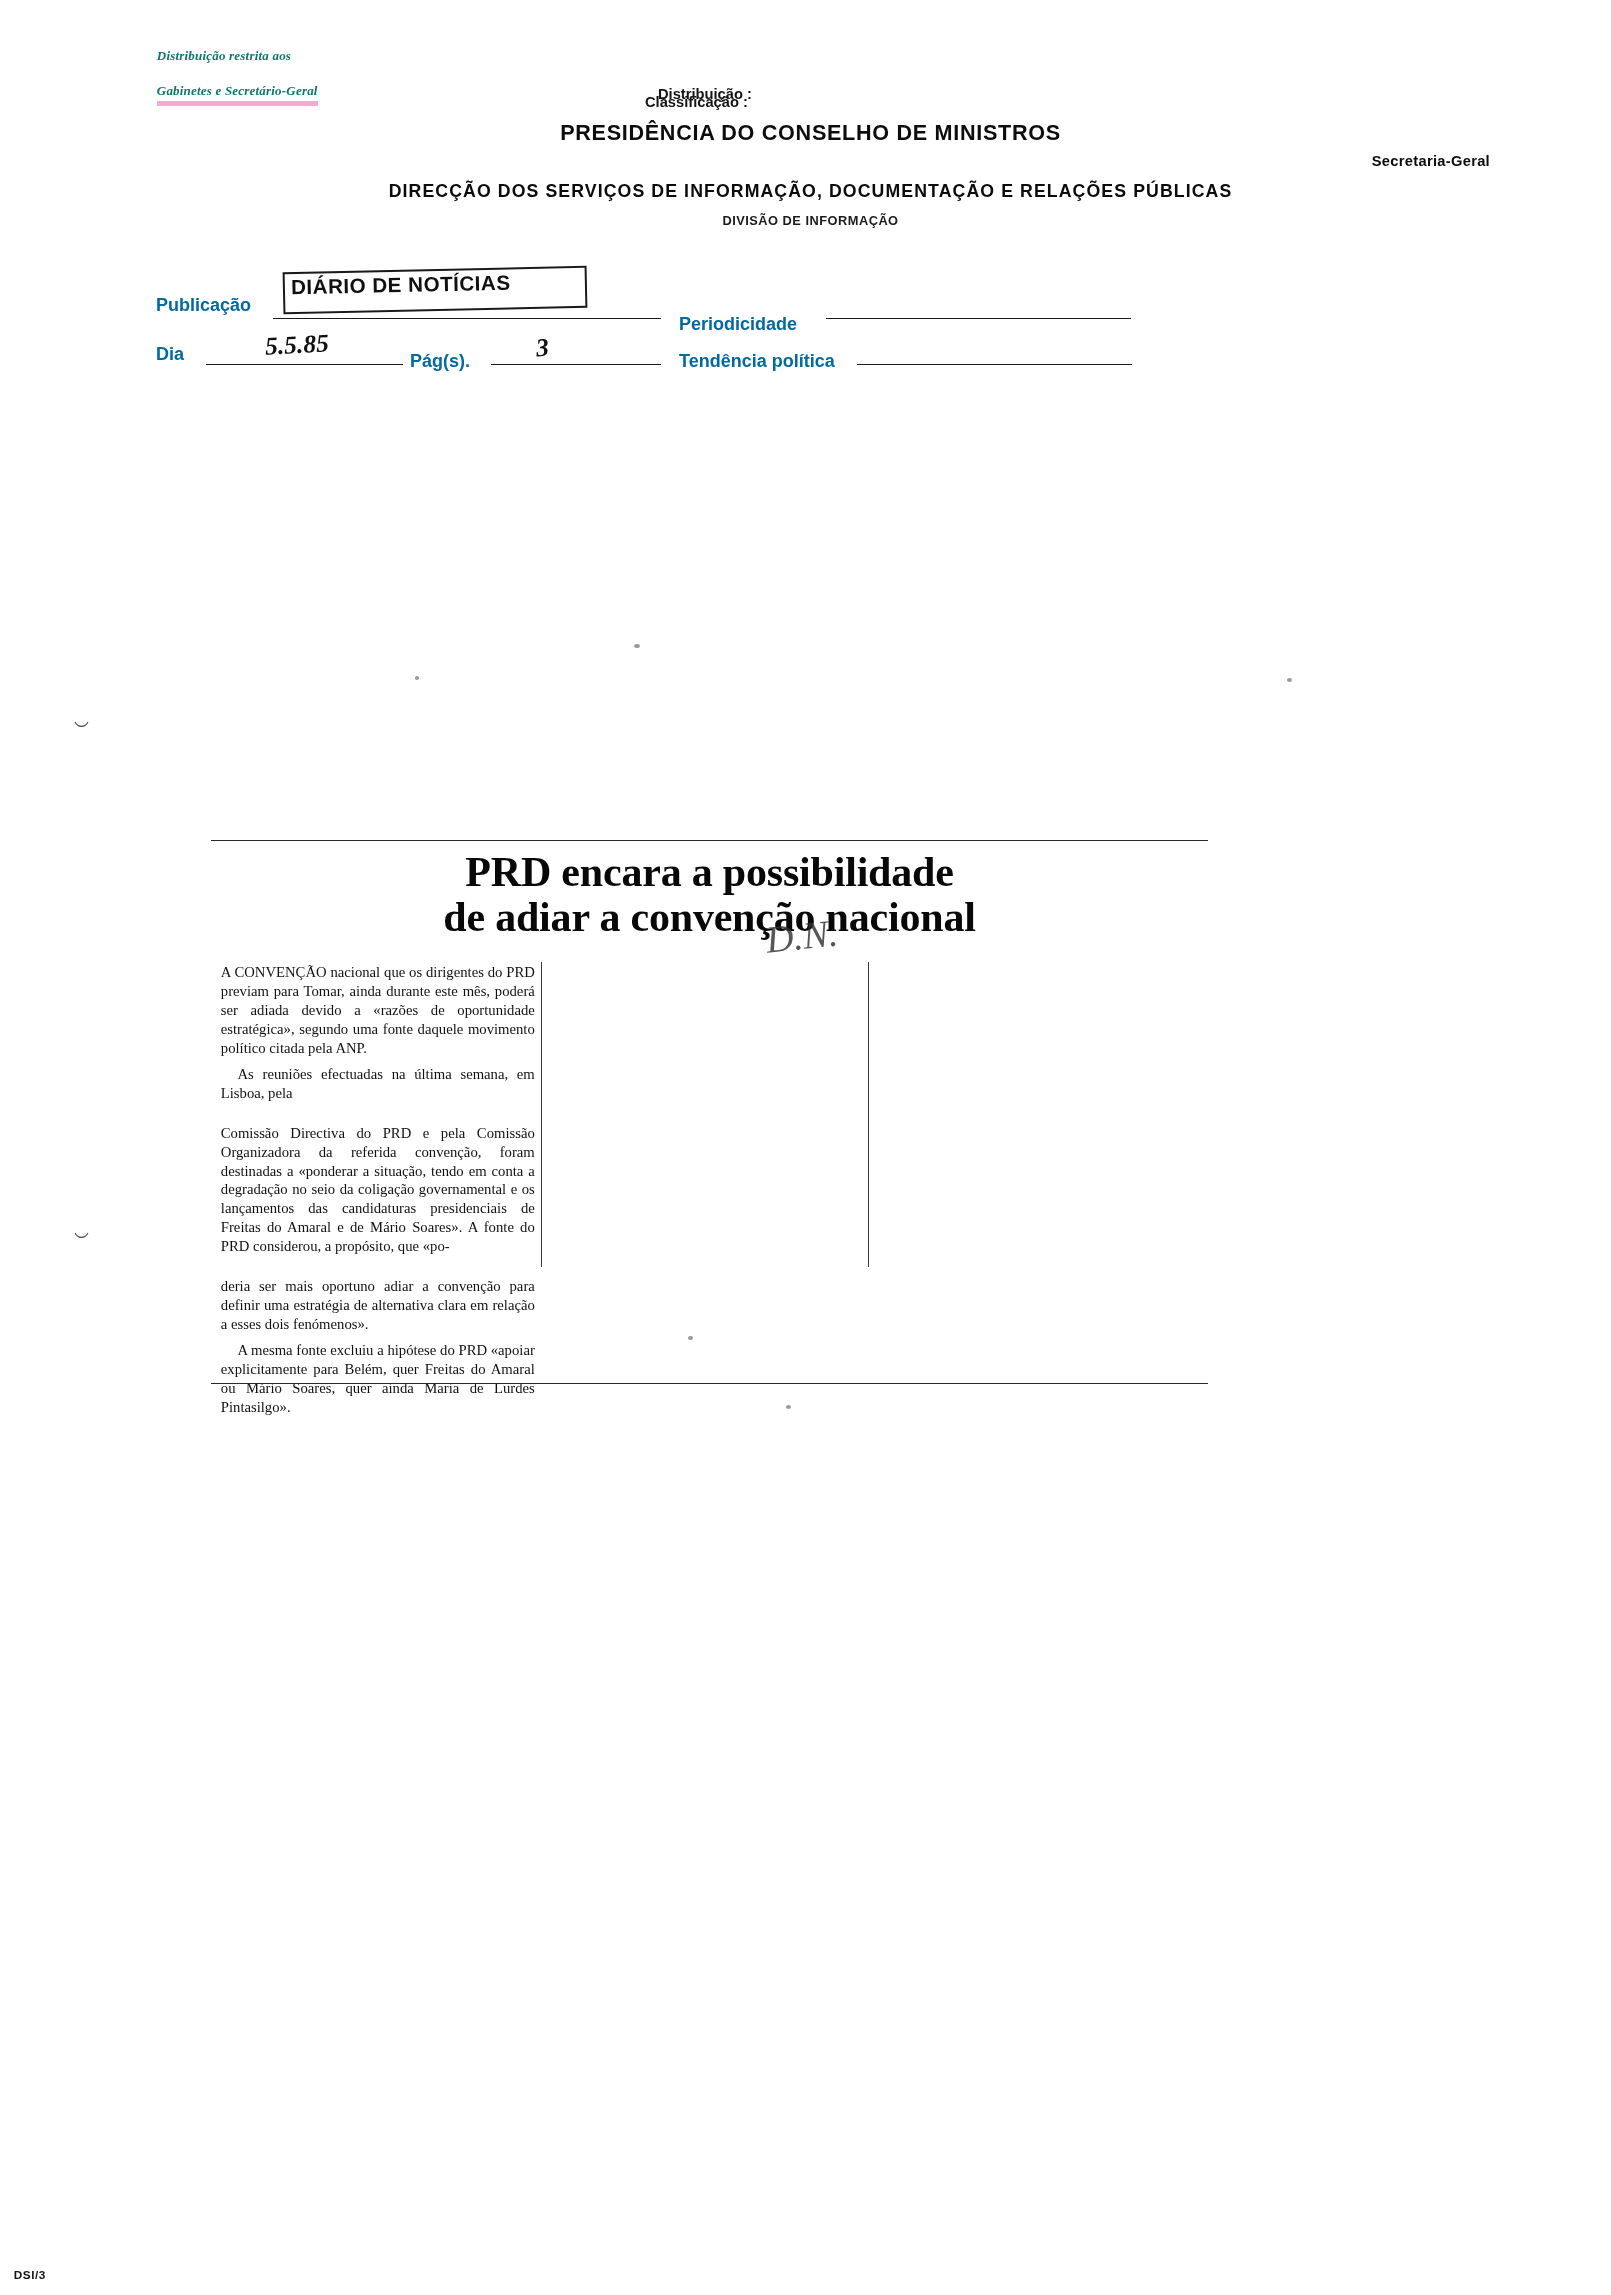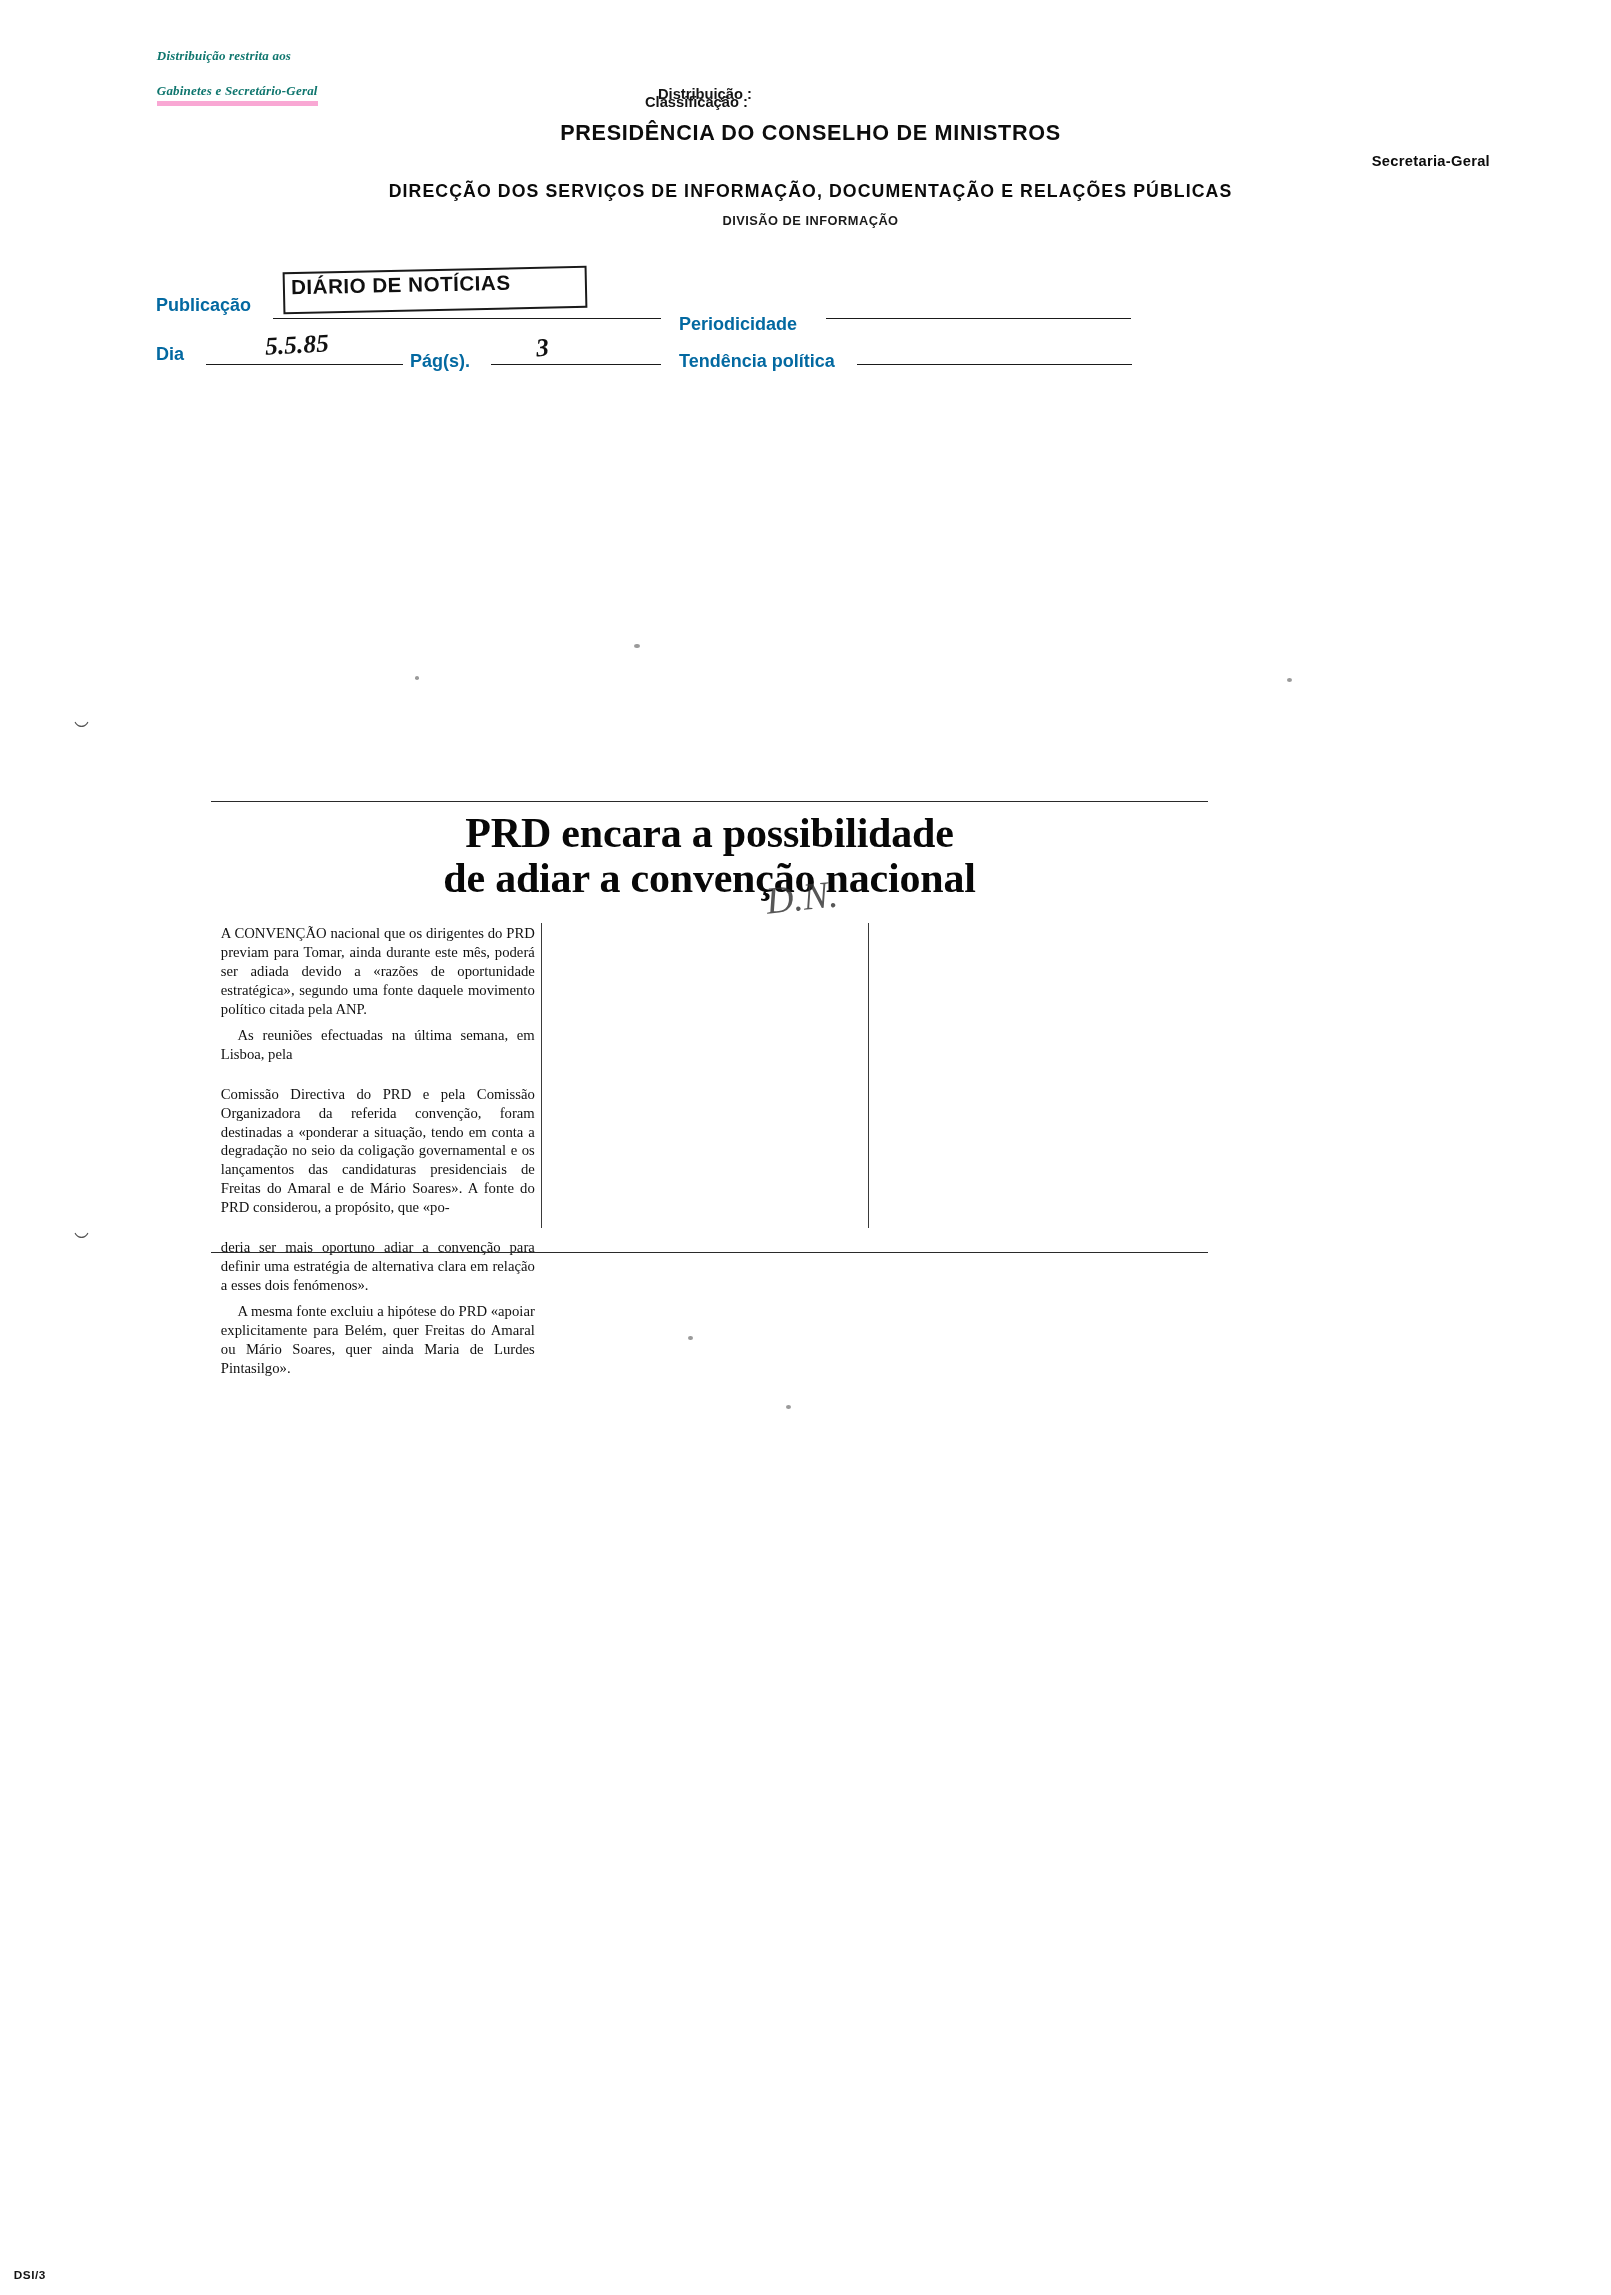--- a/index.html
+++ b/index.html
@@ -125,23 +125,23 @@
     letter-spacing: 0.5px;
     transform: rotate(-1.2deg);
     color: #101010;
     white-space: nowrap;
   }
 
   
   .clipping {
     position: absolute;
     left: 211px;
-    top: 801px;
+    top: 840px;
     width: 997px;
-    height: 452px;
+    height: 544px;
   }
   .clip-rule-top {
     position: absolute;
     left: 0; top: 0;
     width: 997px;
     border-top: 1.5px solid #2a2a2a;
   }
   .clip-rule-bottom {
     position: absolute;
     left: 0; bottom: 0;

